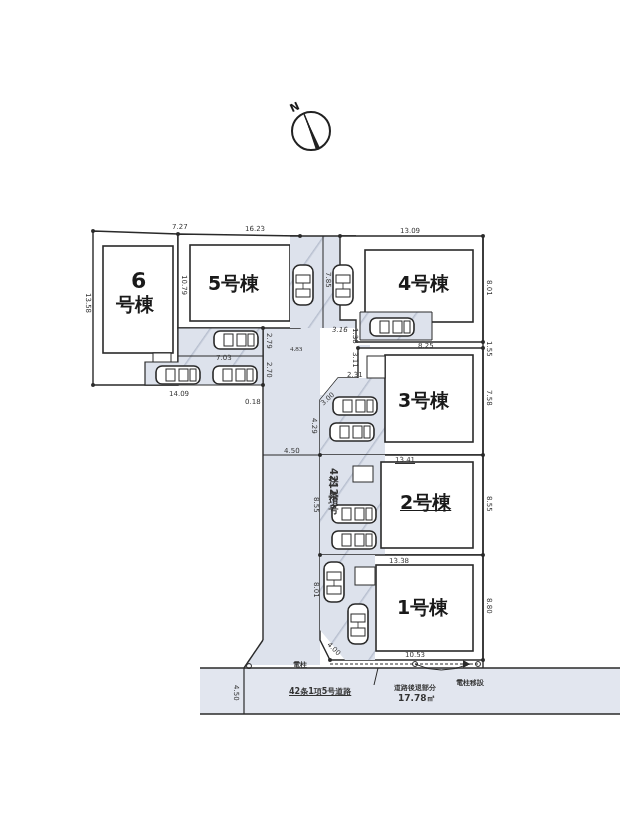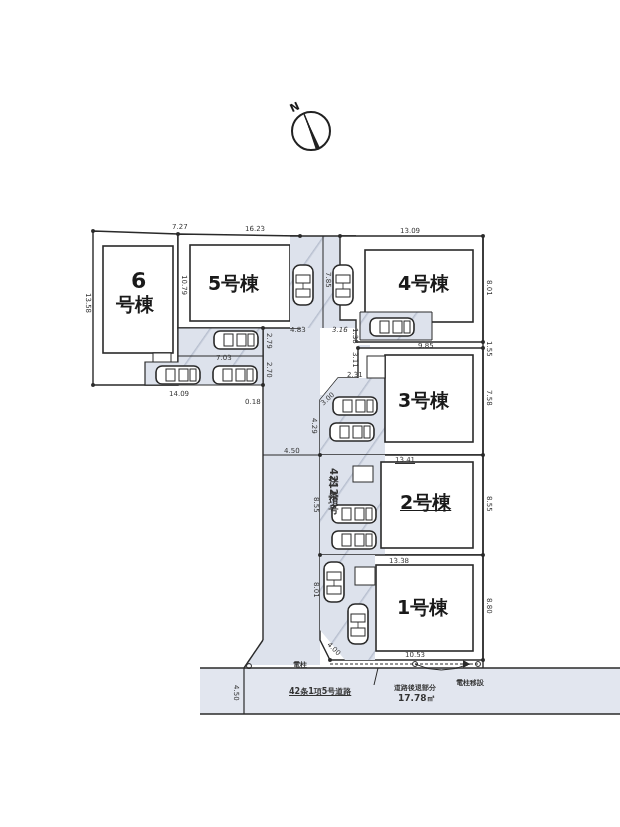--- a/index.html
+++ b/index.html
@@ -164,23 +164,23 @@
 <div class="lbl bld" style="left:397px;top:595px;">1号棟</div>
 
 <div class="lbl" style="left:290px;top:101px;font-size:11px;font-weight:bold;transform:rotate(-25deg);">N</div>
 
 <div class="lbl dim" style="left:128px;top:223px;margin-left:44px;">7.27</div>
 <div class="lbl dim" style="left:245px;top:225px;">16.23</div>
 <div class="lbl dim" style="left:400px;top:227px;">13.09</div>
 <div class="lbl dim" style="left:169px;top:390px;">14.09</div>
 <div class="lbl dim" style="left:216px;top:354px;">7.03</div>
 <div class="lbl dim" style="left:245px;top:398px;">0.18</div>
-<div class="lbl dim" style="left:290px;top:326px;">4.83</div>
+<div class="lbl dim" style="left:290px;top:345px;font-family:Liberation Serif, serif;">4.83</div>
 <div class="lbl dim" style="left:332px;top:326px;font-style:italic;">3.16</div>
-<div class="lbl dim" style="left:418px;top:342px;">9.85</div>
+<div class="lbl dim" style="left:418px;top:342px;">8.25</div>
 <div class="lbl dim" style="left:347px;top:371px;">2.31</div>
 <div class="lbl dim" style="left:284px;top:447px;">4.50</div>
 <div class="lbl dim" style="left:395px;top:456px;text-decoration:underline;">13.41</div>
 <div class="lbl dim" style="left:389px;top:557px;">13.38</div>
 <div class="lbl dim" style="left:405px;top:651px;">10.53</div>
 
 <div class="lbl dim vert" style="left:84px;top:293px;">13.58</div>
 <div class="lbl dim vert" style="left:180px;top:275px;">10.79</div>
 <div class="lbl dim vert" style="left:265px;top:333px;">2.79</div>
 <div class="lbl dim vert" style="left:265px;top:362px;">2.70</div>

